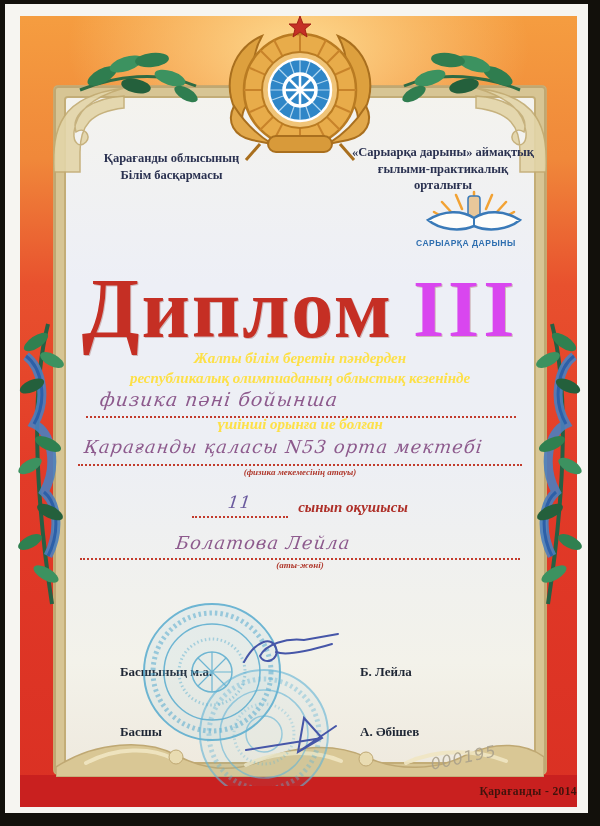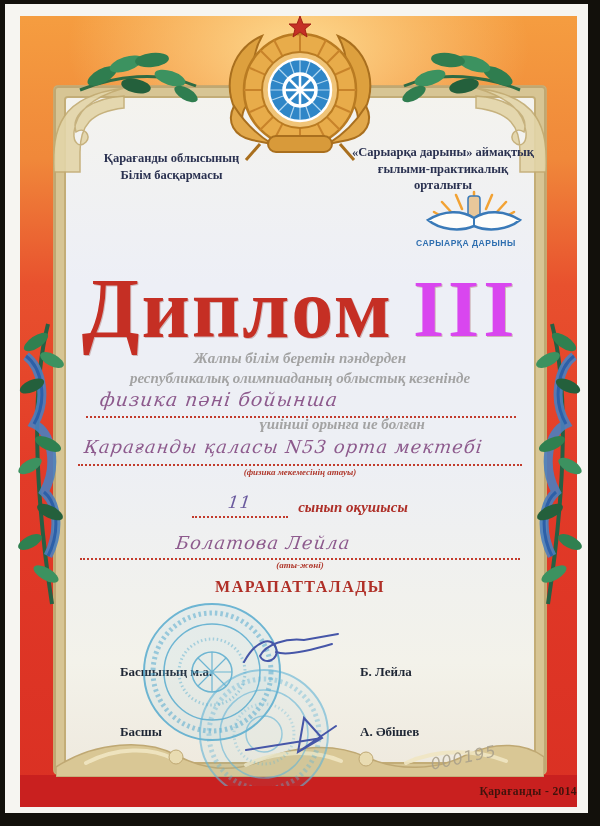--- a/index.html
+++ b/index.html
@@ -34,24 +34,24 @@
     font-family:"Liberation Sans", sans-serif;margin-top:-2px;}
 
   .title-row{position:absolute;left:0;top:146px;width:100%;display:flex;justify-content:center;
     align-items:flex-start;gap:20px;margin-top:19px;}
   .title-word{font-size:84px;line-height:92px;font-weight:bold;color:#c52f24;
     text-shadow:1px 1px 0 rgba(120,20,10,.25);letter-spacing:2px;}
   .title-numeral{font-size:80px;line-height:92px;font-weight:bold;color:#d946ef;
     text-shadow:1px 1px 0 rgba(120,20,10,.25);letter-spacing:4px;}
 
   .red-line{position:absolute;left:0;width:100%;text-align:center;font-size:15px;
-    font-weight:bold;font-style:italic;color:#a3a3a3;}
+    font-weight:bold;font-style:italic;color:#fde047;}
   .intro1{top:252px;}
   .intro2{top:272px;}
-  .place{top:318px;padding-left:42px;}
+  .place{top:318px;}
 
   .dotted-row{position:absolute;border-bottom:2px dotted #c23b2c;}
   .hand{font-style:italic;color:#8d5a8d;font-family:"DejaVu Serif", serif;
     transform:skewX(-7deg);display:inline-block;letter-spacing:1px;}
   .subject-row{left:20px;top:290px;width:430px;height:28px;}
   .subject-row .hand{font-size:19px;padding-left:14px;}
   .school-row{left:12px;top:338px;width:444px;height:28px;}
   .school-row .hand{font-size:18px;padding-left:6px;}
   .caption{position:absolute;left:0;width:100%;text-align:center;font-size:9px;
     font-style:italic;font-weight:bold;color:#b03a2e;}
@@ -235,21 +235,20 @@
         <span class="hand">11</span>
       </span>
       <span class="grade-statement">сынып оқушысы</span>
     </div>
 
     <div class="dotted-row name-row">
       <span class="hand">Болатова Лейла</span>
     </div>
     <div class="caption name-caption">(аты-жөні)</div>
 
-    <div class="award">МАРАПАТТАЛАДЫ</div>
 
     <div class="sig-label sig-l1">Басшының м.а.</div>
     <div class="sig-name sig-n1">Б. Лейла</div>
     <div class="sig-label sig-l2">Басшы</div>
     <div class="sig-name sig-n2">А. Әбішев</div>
   </div>
 
   <svg class="abs" style="left:126px;top:600px;" width="310" height="186" viewBox="0 0 310 186">
     <g opacity="0.78">
       <circle cx="86" cy="72" r="68" fill="rgba(110,185,215,0.12)" stroke="#49a5cc" stroke-width="2"></circle>

